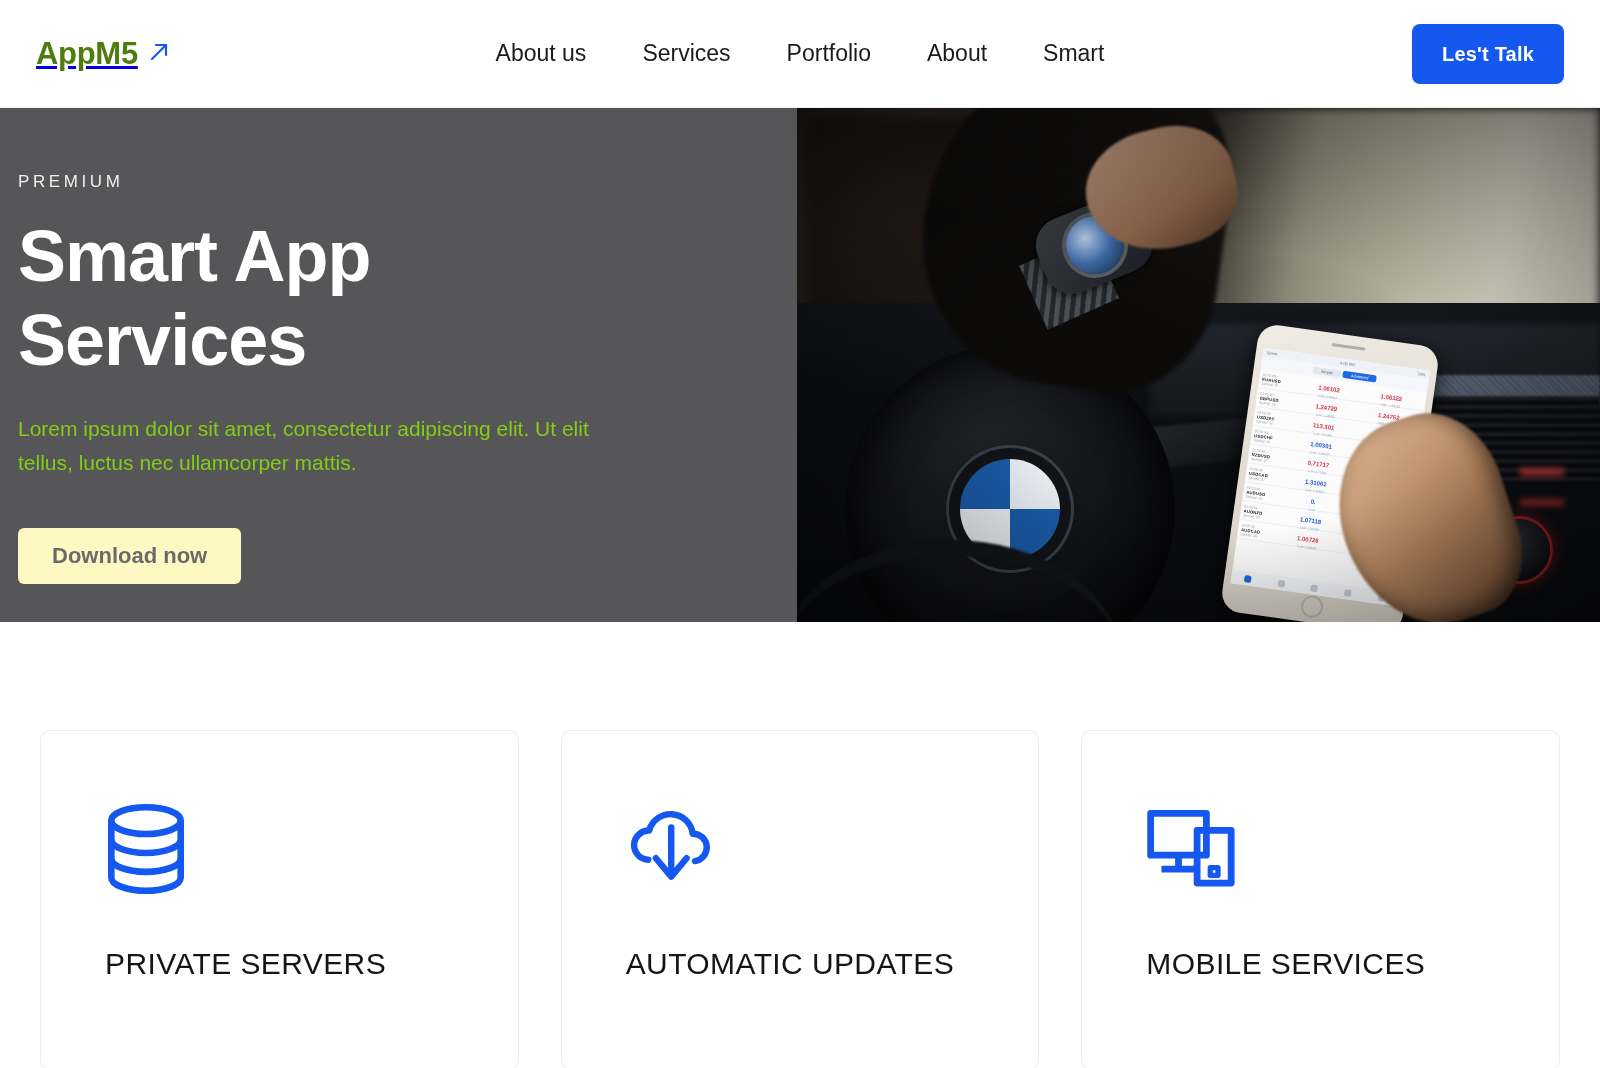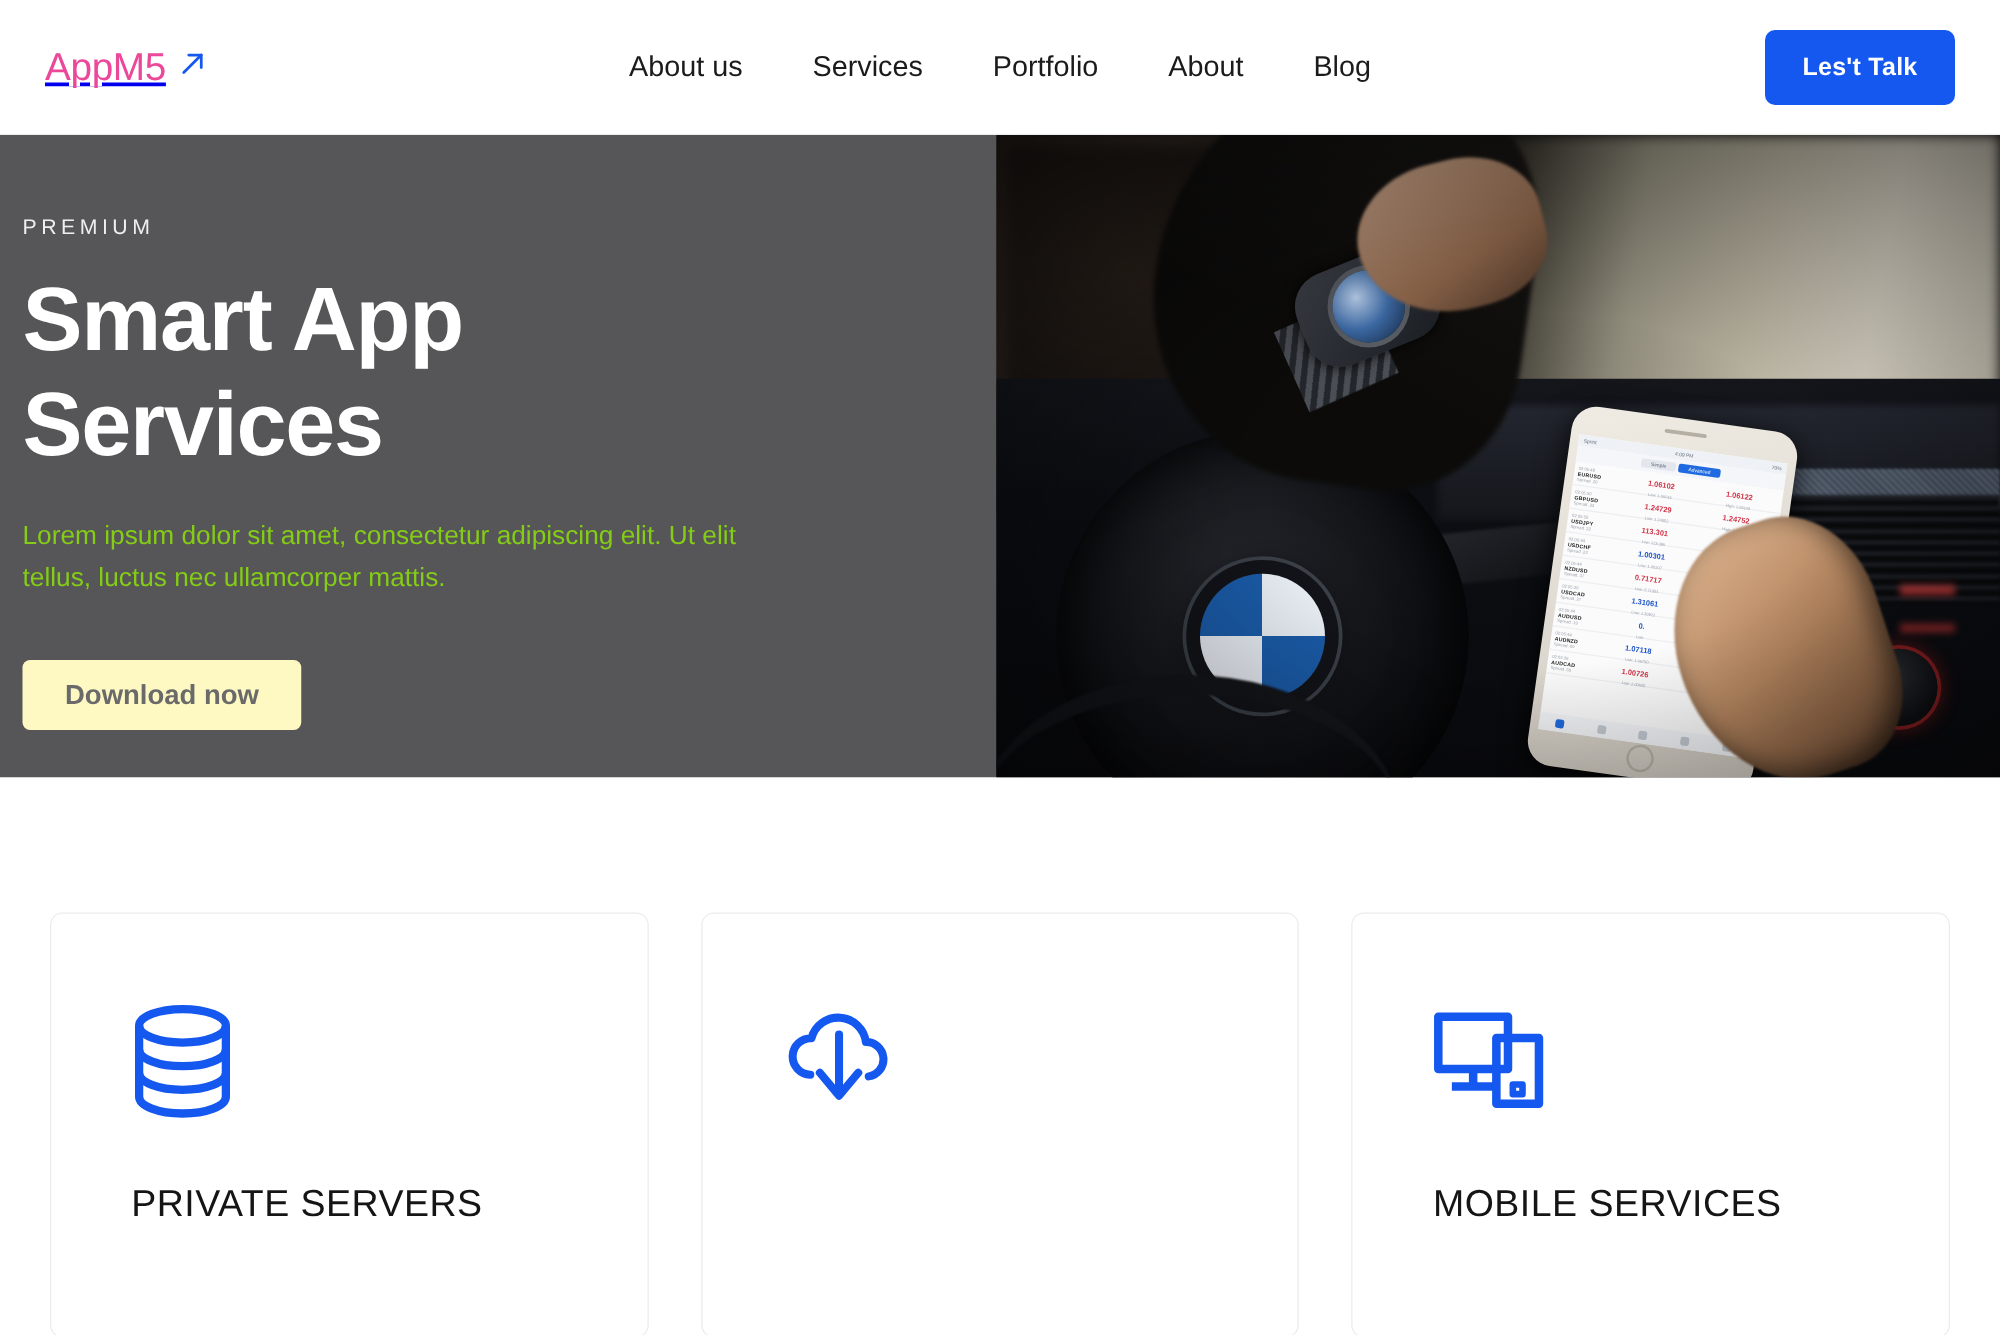--- a/index.html
+++ b/index.html
@@ -21,22 +21,22 @@
     border-bottom:1px solid #eeeeee;
   }
   .brand{
     display:flex;
     align-items:center;
     gap:9px;
     flex:0 0 auto;
   }
   .brand-text{
     font-size:31px;
-    font-weight:400;
-    color:#ec4899;
+    font-weight:700;
+    color:#4d7c0f;
     letter-spacing:-0.3px;
     text-align:center;
   }
   .brand-arrow{ display:block; }
 
   .nav-links{
     position:absolute;
     left:50%;
     transform:translateX(-50%);
     display:flex;
@@ -353,21 +353,21 @@
         <polyline points="9,5 19,5 19,15"></polyline>
       </svg>
     </span>
   </a>
 
   <nav class="nav-links">
     <a class="nav-link" href="#">About us</a>
     <a class="nav-link" href="#">Services</a>
     <a class="nav-link" href="#">Portfolio</a>
     <a class="nav-link" href="#">About</a>
-    <a class="nav-link" href="#">Blog</a>
+    <a class="nav-link" href="#">Smart</a>
   </nav>
 
   <button class="cta-btn">Les't Talk</button>
 </header>
 
 <section class="hero">
 
   <div class="hero-left">
     <div class="eyebrow">PREMIUM</div>
     <h1 class="hero-title"><span>Smart App</span><br><span>Services</span></h1>
@@ -526,20 +526,21 @@
   </article>
 
   <article class="card">
     <div class="card-icon">
       <svg width="92" height="92" viewBox="0 0 60 58" fill="none" stroke="#1458f0" stroke-width="4.2" stroke-linecap="round" stroke-linejoin="round">
         <path d="M14.5 36 a9.5 9.5 0 0 1 .6 -19 A14.5 14.5 0 0 1 43.5 19 a9 9 0 0 1 1.5 17.9"></path>
         <line x1="29.5" y1="15" x2="29.5" y2="44"></line>
         <polyline points="19.5,35 29.5,47 39.5,35"></polyline>
       </svg>
     </div>
+    <h3 class="card-title">AUTOMATIC UPDATES</h3>
   </article>
 
   <article class="card">
     <div class="card-icon">
       <svg width="96" height="92" viewBox="0 0 62 58" fill="none" stroke="#1458f0" stroke-width="4.4" stroke-linejoin="round">
         <rect x="3" y="6" width="36" height="27"></rect>
         <line x1="21" y1="33" x2="21" y2="42"></line>
         <line x1="10" y1="42" x2="34" y2="42"></line>
         <rect x="33" y="17" width="22" height="34"></rect>
         <rect x="41.5" y="41" width="5" height="5" stroke-width="3.4"></rect>

